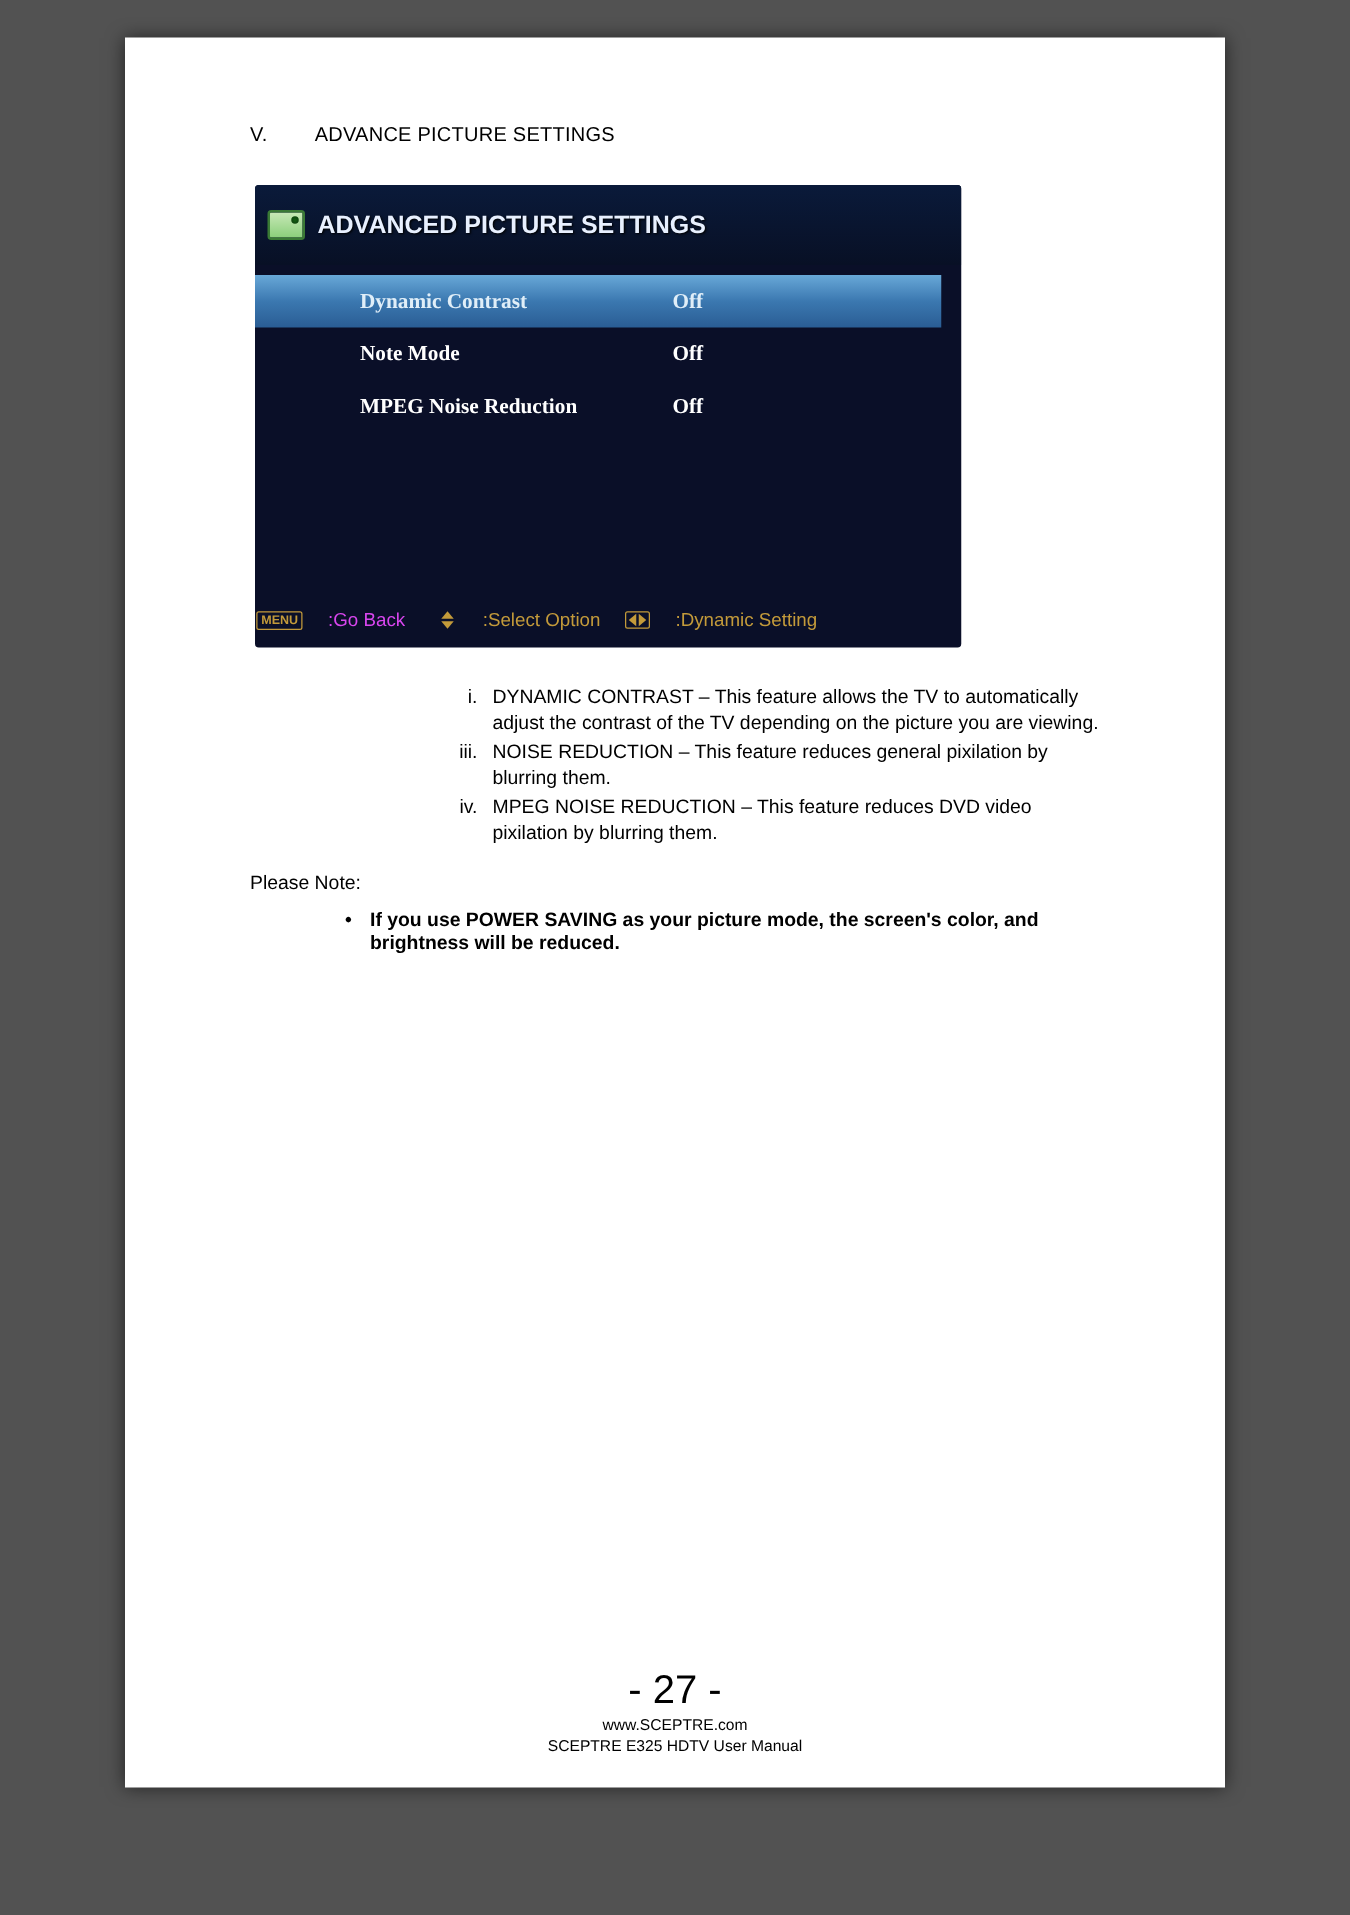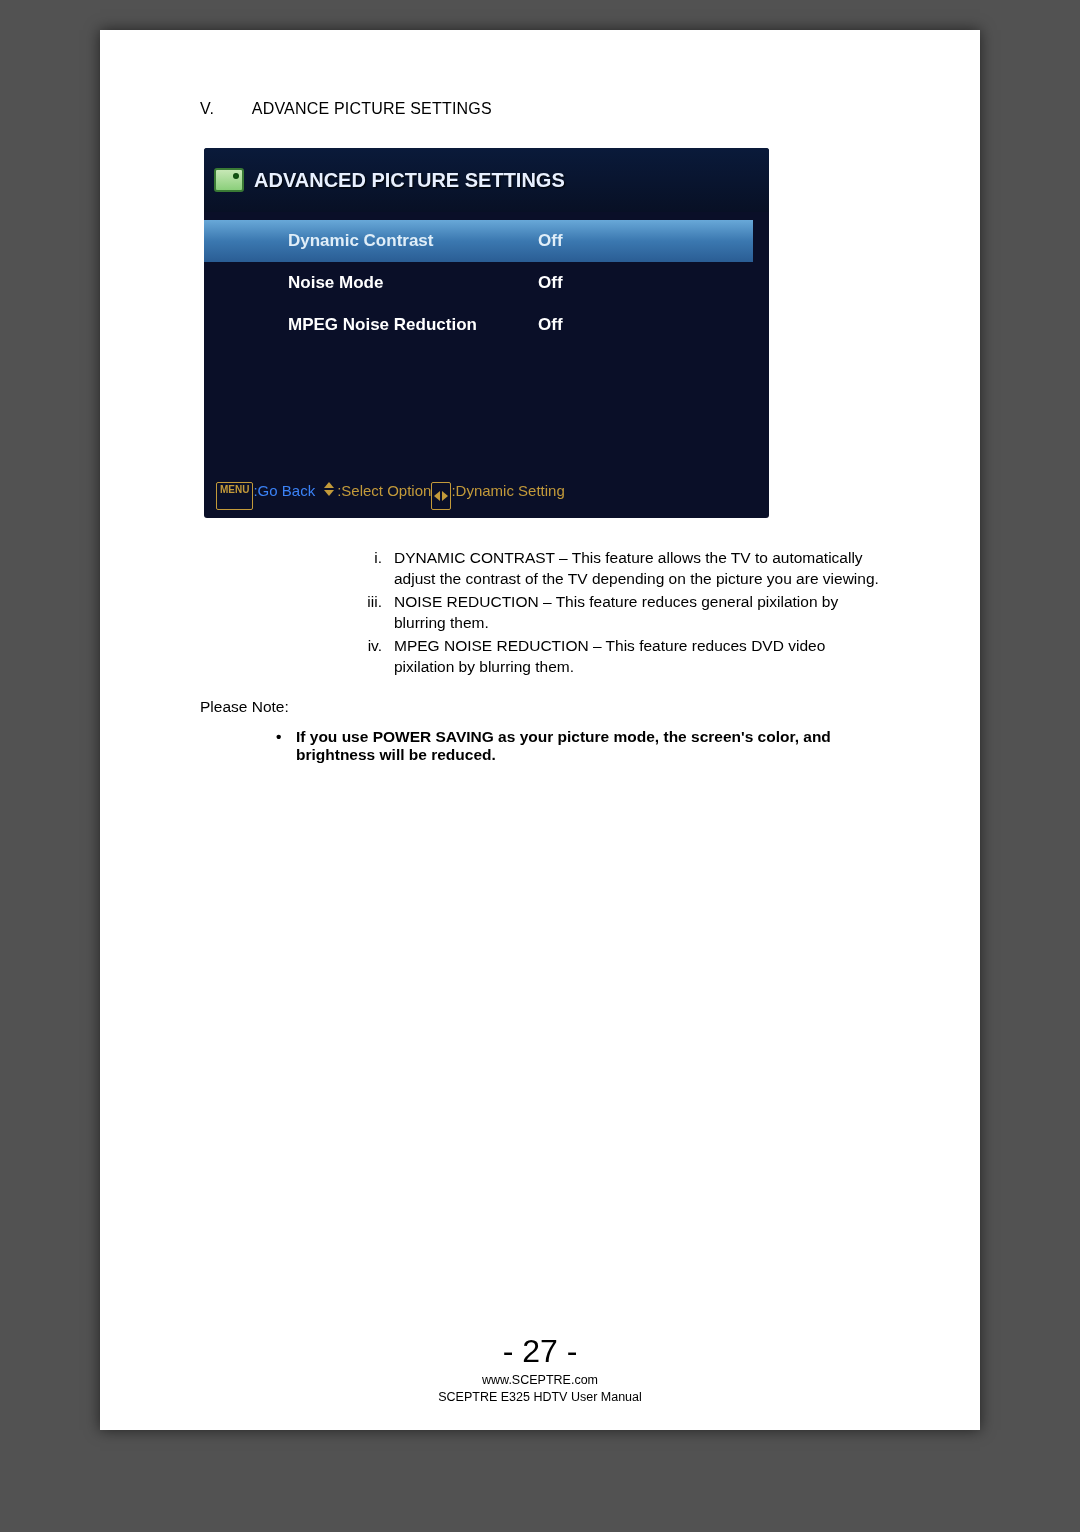--- a/index.html
+++ b/index.html
@@ -53,57 +53,58 @@
     content:""; position:absolute; right:3px; top:3px;
     width:6px; height:6px; border-radius:50%;
     background: radial-gradient(#145f14,#0a3a0a);
   }
   .osd-title {
     color: #e8f0ff;
     font-weight: bold;
     font-size: 20px;
     text-shadow: 1px 1px 2px #000;
   }
-  .osd-rows { padding: 8px 16px 0 0; }
+  .osd-rows { padding: 8px 16px 0 0; font-family: Liberation Serif, serif; }
   .osd-row {
     display: flex;
     align-items: center;
     height: 42px;
     padding: 0 0 0 84px;
     color: #ffffff;
     font-weight: bold;
     font-size: 17px;
   }
   .osd-row .label { width: 250px; }
   .osd-row .value { color: #ffffff; }
   .osd-row.selected {
     background: linear-gradient(#68a8d8 0%, #3b78b0 50%, #2a5d94 100%);
     color: #d0e4f4;
   }
   .osd-row.selected .label,
   .osd-row.selected .value { color: #e0eef8; font-weight: 600; }
   .osd-footer {
     position: absolute;
-    left: 12px; right: 12px; bottom: 8px;
+    left: 1px; right: 12px; bottom: 8px;
     height: 28px;
     display: flex;
-    gap: 0;
+    align-items: center;
+    gap: 20px;
     color: #c39a3a;
     font-size: 15px;
   }
   .menu-badge {
     display:inline-block;
     border: 1.5px solid #c39a3a;
     color: #c39a3a;
     font-size: 10px;
     font-weight: bold;
     padding: 1px 3px;
     border-radius: 2px;
   }
-  .footer-faded { color: #3b82f6; margin-right: 6px; }
+  .footer-faded { color: #d946ef; margin-right: 6px; }
   .nav-ud {
     display:inline-flex; flex-direction:column; align-items:center;
     width: 16px; gap: 0;
   }
   .tri-up,.tri-down,.tri-left,.tri-right{
     width:0;height:0;display:inline-block;
   }
   .tri-up{border-left:5px solid transparent;border-right:5px solid transparent;border-bottom:6px solid #c39a3a;margin-bottom:1px;}
   .tri-down{border-left:5px solid transparent;border-right:5px solid transparent;border-top:6px solid #c39a3a;margin-top:1px;}
   .nav-lr { display:inline-flex; align-items:center; gap:2px; border:1.5px solid #c39a3a; padding:1px 2px; border-radius:2px;}
@@ -145,21 +146,21 @@
     <div class="osd-titlebar">
       <span class="osd-icon"></span>
       <span class="osd-title">ADVANCED PICTURE SETTINGS</span>
     </div>
     <div class="osd-rows">
       <div class="osd-row selected">
         <span class="label">Dynamic Contrast</span>
         <span class="value">Off</span>
       </div>
       <div class="osd-row">
-        <span class="label">Noise Mode</span>
+        <span class="label">Note Mode</span>
         <span class="value">Off</span>
       </div>
       <div class="osd-row">
         <span class="label">MPEG Noise Reduction</span>
         <span class="value">Off</span>
       </div>
     </div>
     <div class="osd-footer">
       <span class="menu-badge">MENU</span>
       <span class="footer-faded">:Go Back</span>

